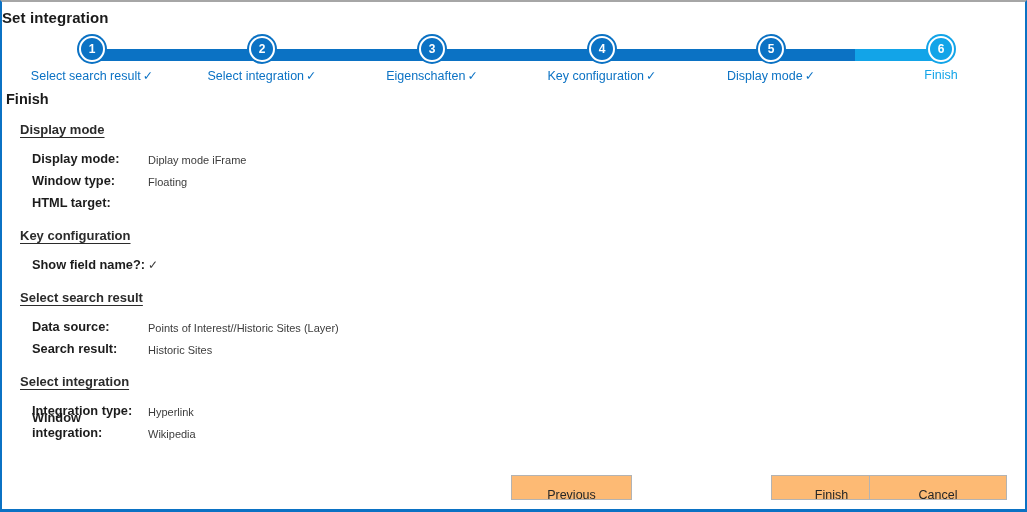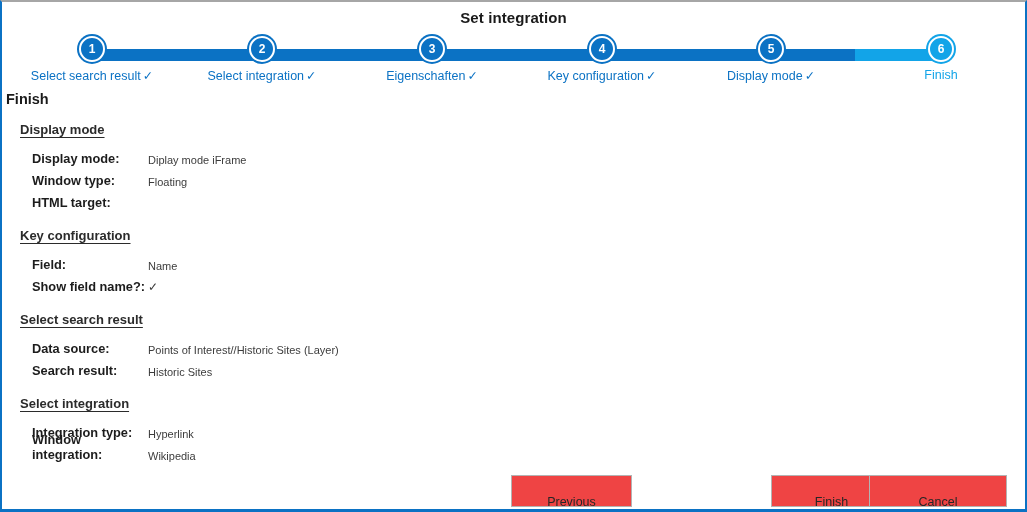--- a/index.html
+++ b/index.html
@@ -24,21 +24,20 @@
     border-bottom: 3px solid #0b72c4;
     overflow: hidden;
   }
 
   
   .dialog-title {
     position: absolute;
     top: 7px;
     left: 0;
     width: 100%;
-    text-align: center;
     font-size: 15px;
     font-weight: bold;
     color: #1a1a1a;
     letter-spacing: 0.1px;
   }
 
   
   .stepper {
     position: absolute;
     top: 34px;
@@ -153,29 +152,29 @@
     left: 0;
     bottom: 8px;
     width: 100%;
     height: 26px;
   }
   .btn {
     position: absolute;
     top: 0;
     height: 25px;
     box-sizing: border-box;
-    background: #ef4444;
+    background: #fdba74;
     border: 1px solid #b3b3b3;
     font-family: "Liberation Sans", sans-serif;
     font-size: 12.5px;
     color: #262626;
     text-align: center;
     line-height: 23px;
     cursor: pointer;
-    padding: 15px;
+    padding: 8px;
   }
   .btn-previous { left: 509px; width: 121px; }
   .btn-finish   { left: 769px; width: 121px; }
   .btn-cancel   { left: 867px; width: 138px; }
 </style>
 </head>
 <body>
 
 <div class="app-frame">
 
@@ -221,23 +220,20 @@
           <div class="row-label">Display mode:</div>
           <div class="row-value">Diplay mode iFrame</div>
         </div><div class="row">
           <div class="row-label">Window type:</div>
           <div class="row-value">Floating</div>
         </div><div class="row">
           <div class="row-label">HTML target:</div>
           <div class="row-value"></div>
         </div></div>
       <div class="section"><div class="section-title">Key configuration</div><div class="row">
-          <div class="row-label">Field:</div>
-          <div class="row-value">Name</div>
-        </div><div class="row">
           <div class="row-label">Show field name?:</div>
           <div class="row-value check-mark">✓</div>
         </div></div>
       <div class="section"><div class="section-title">Select search result</div><div class="row">
           <div class="row-label">Data source:</div>
           <div class="row-value">Points of Interest//Historic Sites (Layer)</div>
         </div><div class="row">
           <div class="row-label">Search result:</div>
           <div class="row-value">Historic Sites</div>
         </div></div>

